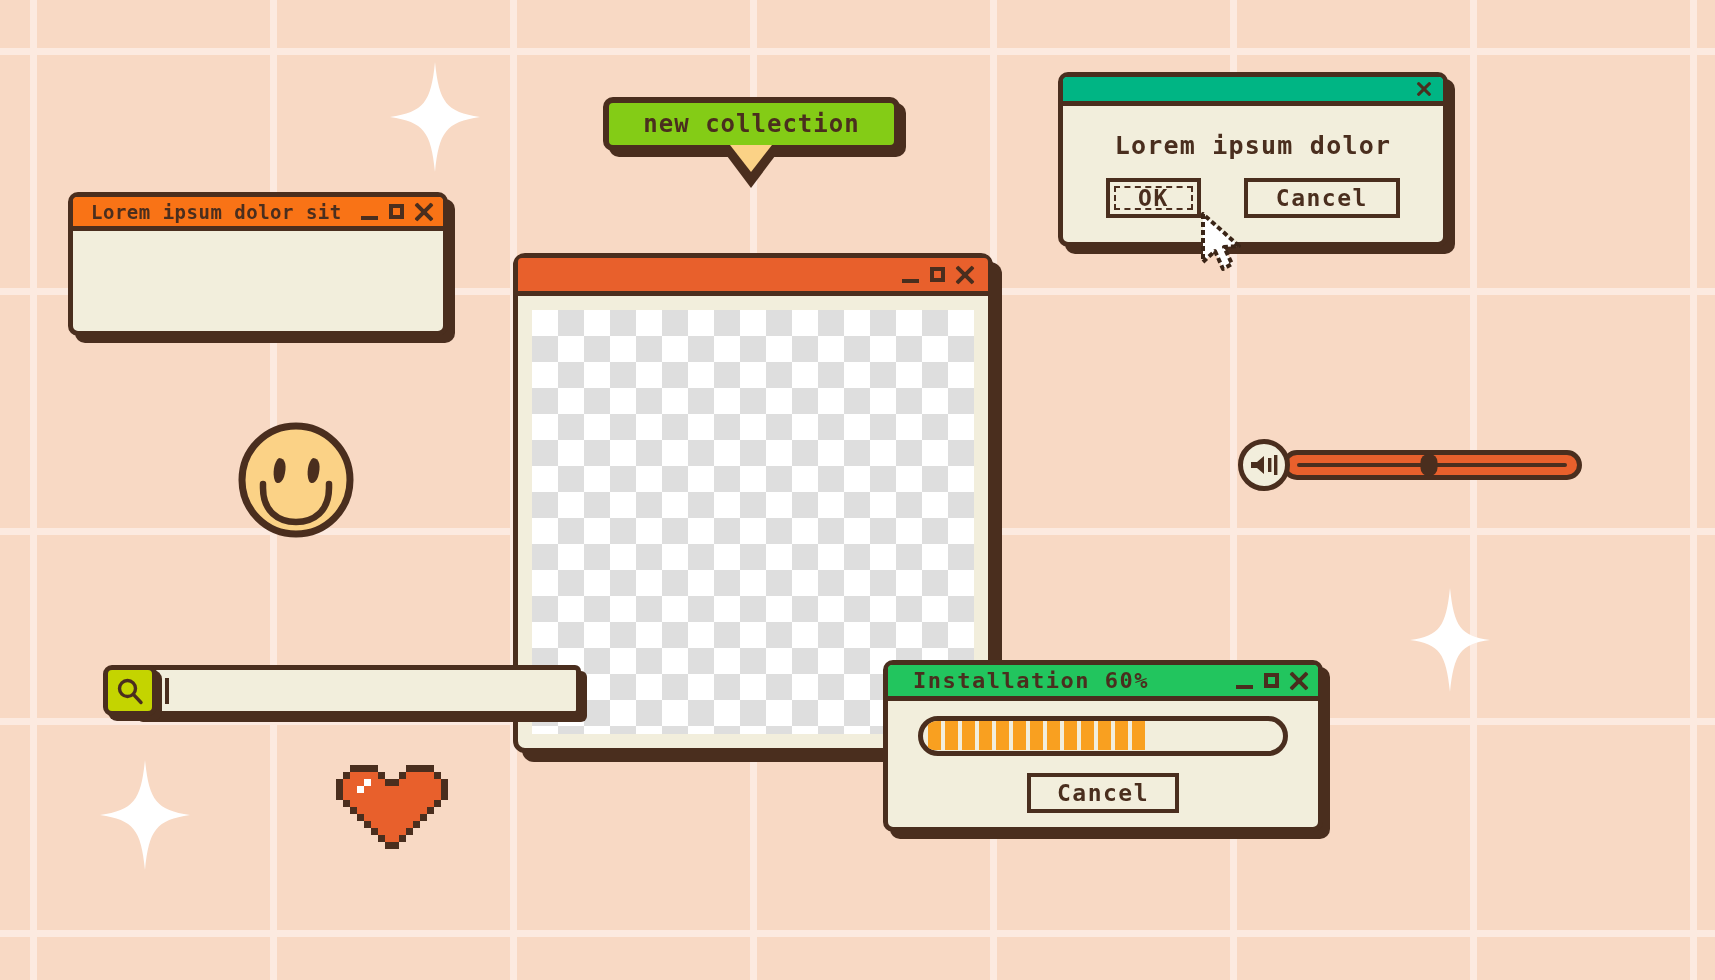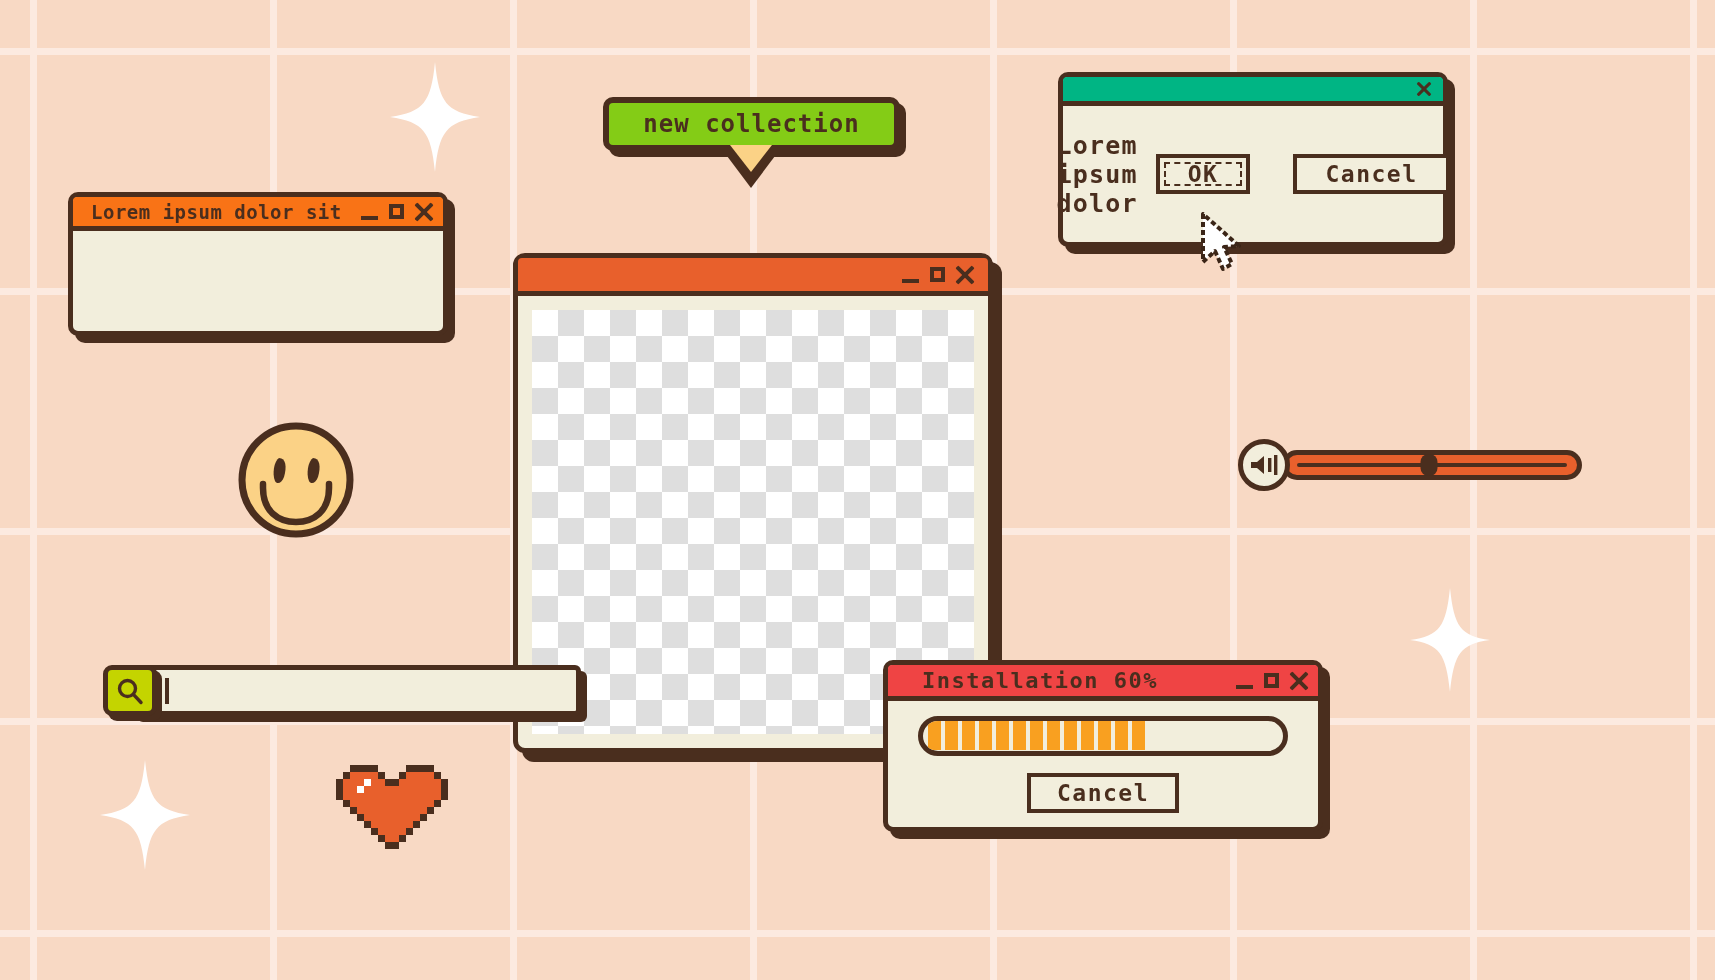--- a/index.html
+++ b/index.html
@@ -193,21 +193,21 @@
     justify-content: flex-end;
     padding-right: 12px;
   }
   #dialog .ctl-close { width: 14px; height: 14px; }
   #dialog .ctl-close::before, #dialog .ctl-close::after {
     width: 18px; height: 3px;
   }
   #dialog-body {
     height: 136px;
     display: flex;
-    flex-direction: row;
+    flex-direction: column;
     align-items: center;
     justify-content: center;
     gap: 18px;
   }
   #dialog-msg {
     font-size: 25px;
     font-weight: bold;
     letter-spacing: 1.2px;
     color: #4A2E1E;
   }
@@ -276,23 +276,23 @@
     background-position: 0 0, 26px 26px;
   }
 
   
   #install {
     left: 883px; top: 660px;
     width: 440px; height: 172px;
     z-index: 20;
   }
   #install .titlebar {
-    background: #ef4444;
+    background: #22c55e;
     height: 36px;
-    padding-left: 34px;
+    padding-left: 25px;
     font-size: 22px;
   }
   #install-body {
     height: 126px;
     display: flex;
     flex-direction: column;
     align-items: center;
     justify-content: center;
     gap: 17px;
   }

